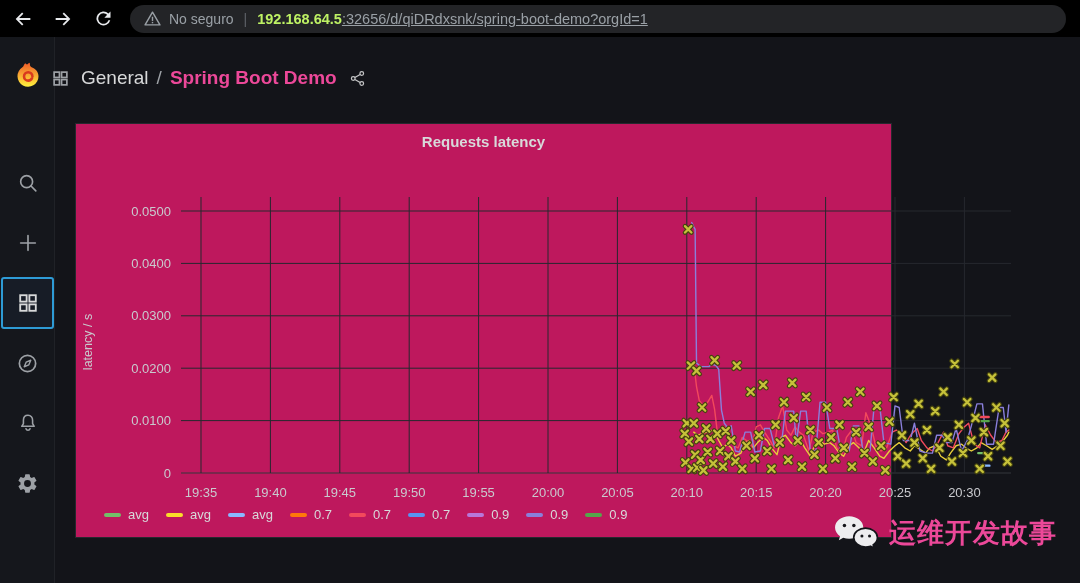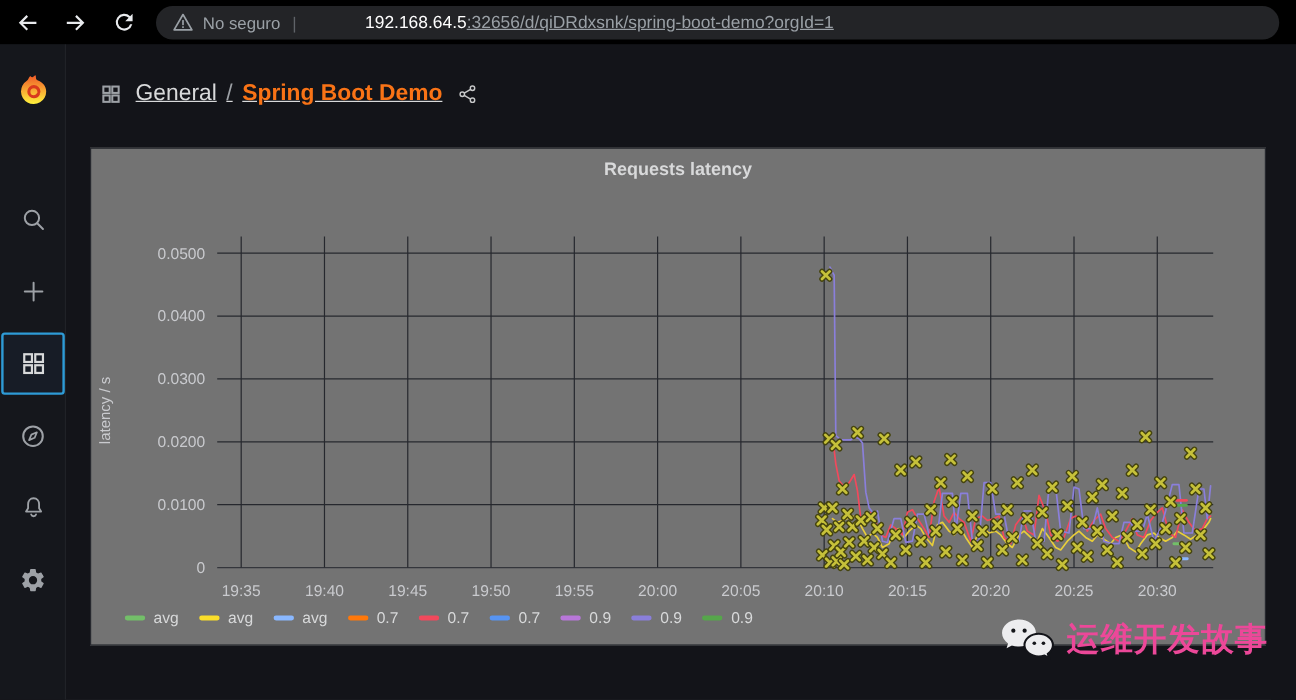--- a/index.html
+++ b/index.html
@@ -10,43 +10,43 @@
   .browser-bar { position:absolute; left:0; top:0; width:1080px; height:37px;
     background:#000; display:flex; align-items:center; }
   .nav-btn { width:34px; height:30px; display:flex; align-items:center; justify-content:center;
     margin-left:6px; cursor:pointer; }
   .url-pill { height:28px; flex:1; margin:0 14px 0 10px; background:#232427;
     border-radius:14px; display:flex; align-items:center; padding:0 14px; min-width:0; }
   .url-pill .warn { display:flex; align-items:center; margin-right:8px; }
   .sec-label { color:#9aa0a6; font-size:14px; margin-right:10px; white-space:nowrap; }
   .url-sep { color:#5f6368; margin-right:10px; font-size:14px; }
   .url-text { font-size:14.5px; white-space:nowrap; overflow:hidden; }
-  .url-host { color:#ffffff; font-weight:400;margin-left:47px; }
+  .url-host { color:#bef264; font-weight:700; }
   .url-rest { color:#9aa0a6;text-decoration:underline; }
 
   
   .app { position:absolute; left:0; top:37px; width:1080px; height:546px; background:#131419; }
   .sidebar { position:absolute; left:0; top:0; width:55px; height:546px; background:#15171c;
     border-right:1px solid #202227; }
   .side-item { position:absolute; left:0; width:55px; height:52px; display:flex;
     align-items:center; justify-content:center; cursor:pointer; color:#9DA1A6; }
   .side-item.active { background:#171c26; border:2px solid #2E9BD6; border-radius:3px;
     left:1px; width:53px; color:#d8d9da; }
 
-  .page-header { position:absolute; left:84px; top:30px; display:flex; align-items:center;
-    color:#d8d9da;text-decoration:underline; }
+  .page-header { position:absolute; left:52px; top:30px; display:flex; align-items:center;
+    color:#d8d9da; }
   .crumb-icon { display:flex; margin-right:12px; color:#9DA1A6; }
   .crumb-root { font-size:19px; color:#d8d9da; cursor:pointer; }
   .crumb-sep { font-size:19px; color:#9DA1A6; margin:0 8px; }
-  .crumb-title { font-size:19px; font-weight:700; color:#f97316; cursor:pointer; }
+  .crumb-title { font-size:19px; font-weight:700; color:#ec4899; cursor:pointer; }
   .share-btn { margin-left:12px; display:flex; color:#c7c8c9; cursor:pointer; }
 
   
-  .panel { position:absolute; left:75px; top:86px; width:980px; height:415px;
-    background:#737373; border:1px solid #26282e; }
+  .panel { position:absolute; left:75px; top:86px; width:817px; height:415px;
+    background:#be185d; border:1px solid #26282e; }
   .panel-title { position:absolute; top:9px; left:0; width:100%; text-align:center;
     font-size:15px; font-weight:700; color:#d8d9da; cursor:pointer; }
   .chart-wrap { position:absolute; top:45px; left:0; width:980px; height:335px; }
   .legend { position:absolute; top:383px; left:28px; right:10px; display:flex;
     align-items:center; gap:17px; }
   .legend-item { display:flex; align-items:center; cursor:pointer; }
   .legend-swatch { width:17px; height:4px; border-radius:2px; margin-right:7px; }
   .legend-label { font-size:13px; color:#d8d9da; }
 
   

